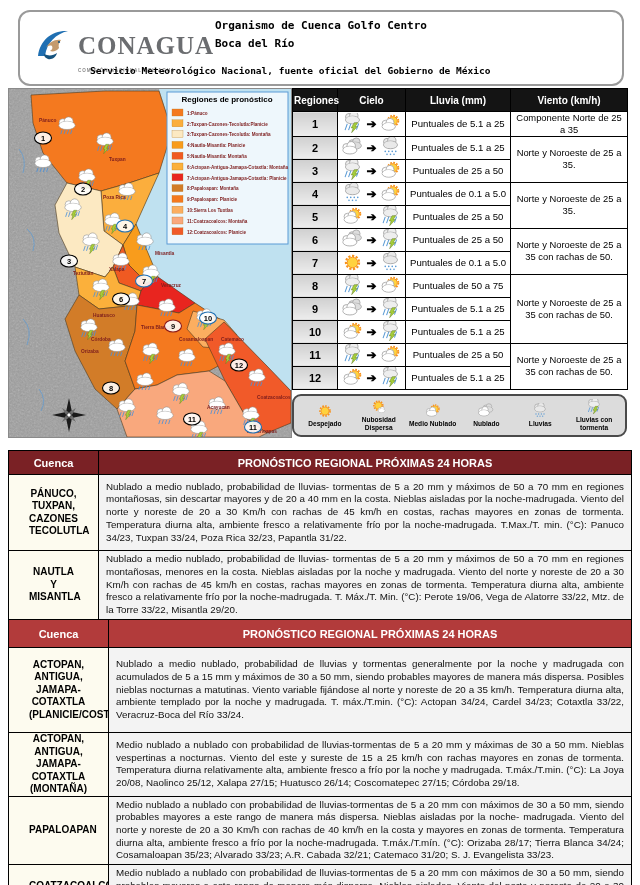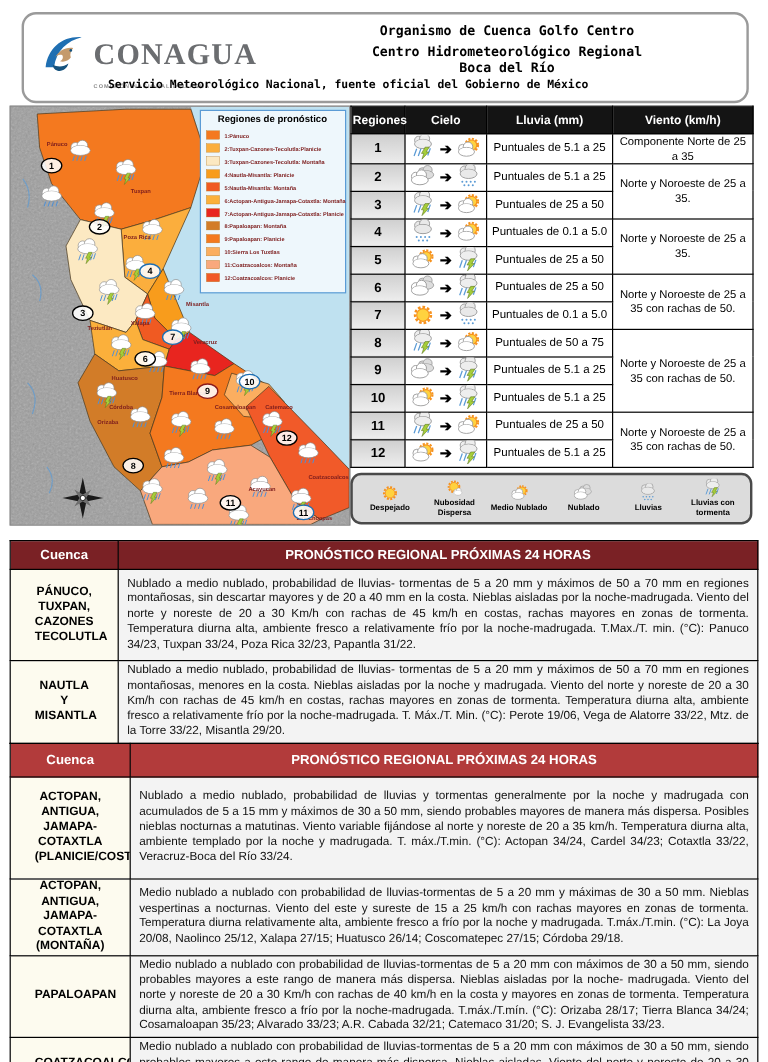--- a/index.html
+++ b/index.html
@@ -4,21 +4,21 @@
 <style>
   html,body{margin:0;padding:0;background:#fff;}
   #page{position:relative;width:640px;height:885px;background:#fff;font-family:"Liberation Sans",sans-serif;overflow:hidden;}
 
   
   .hdr-box{position:absolute;left:18px;top:10px;width:602px;height:72px;border:2px solid #9a9a9a;border-radius:12px;background:#fff;}
   .logo-wrap{position:absolute;left:14px;top:12px;width:180px;height:50px;}
   .logo-row{display:flex;align-items:center;gap:4px;}
   .logo-text{font-family:"Liberation Serif",serif;font-weight:bold;font-size:25px;color:#6b6d70;letter-spacing:1px;line-height:1;}
   .logo-sub{font-size:4.6px;color:#8a8a8a;letter-spacing:.9px;margin-top:2px;margin-left:44px;font-weight:bold;}
-  .hdr-center{position:absolute;left:195px;top:7px;width:415px;text-align:center;font-family:"DejaVu Sans Mono",monospace;font-weight:bold;color:#000;}
+  .hdr-center{position:absolute;left:195px;top:7px;width:415px;text-align:left;font-family:"DejaVu Sans Mono",monospace;font-weight:bold;color:#000;}
   .hdr-l1{font-size:11px;margin-bottom:5px;}
   .hdr-l2{font-size:11px;}
   .hdr-l3{font-size:11px;}
   .hdr-l4{position:absolute;left:70px;top:53px;width:500px;font-family:"DejaVu Sans Mono",monospace;font-weight:bold;font-size:9.5px;line-height:1.25;}
 
   
   #map{position:absolute;left:8px;top:88px;width:282px;height:348px;border:1px solid #8a8a8a;background:#a9a9a9;}
 
   
   #rtable{position:absolute;left:292px;top:88px;width:335px;border-collapse:collapse;table-layout:fixed;}
@@ -64,21 +64,20 @@
             <path d="M10,30 c4,2 9,2 13,-1 c-1,4 -5,7 -9,6 c-3,-1 -4,-3 -4,-5 Z" fill="#16537e"></path>
             <circle cx="25" cy="18" r="1.1" fill="#16537e"></circle>
           </svg>
         </span>
         <span class="logo-text">CONAGUA</span>
       </div>
       <div class="logo-sub">COMISIÓN NACIONAL DEL AGUA</div>
     </div>
     <div class="hdr-center">
       <div class="hdr-l1">Organismo de Cuenca Golfo Centro</div>
-      <div class="hdr-l2">Centro Hidrometeorológico Regional</div>
       <div class="hdr-l3">Boca del Río</div>
     </div>
     <div class="hdr-l4">Servicio Meteorológico Nacional, fuente oficial del Gobierno de México</div>
   </div>
 
   <svg id="map" viewBox="0 0 282 348" xmlns="http://www.w3.org/2000/svg">
     <defs>
       <filter id="noise" x="0" y="0" width="100%" height="100%">
         <feTurbulence type="fractalNoise" baseFrequency="0.55" numOctaves="3" stitchTiles="stitch"></feTurbulence>
         <feColorMatrix type="saturate" values="0"></feColorMatrix>

